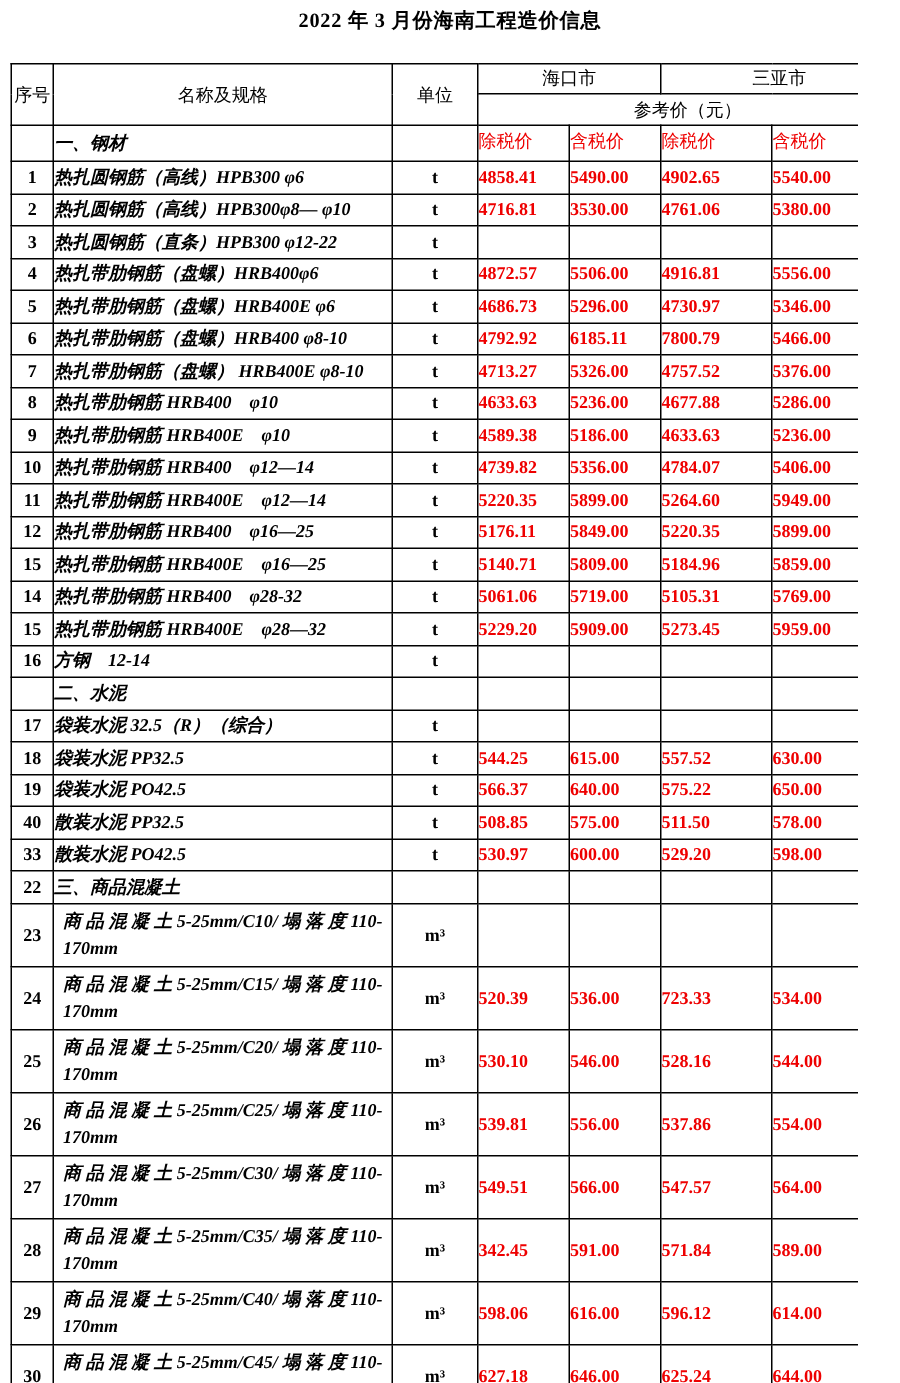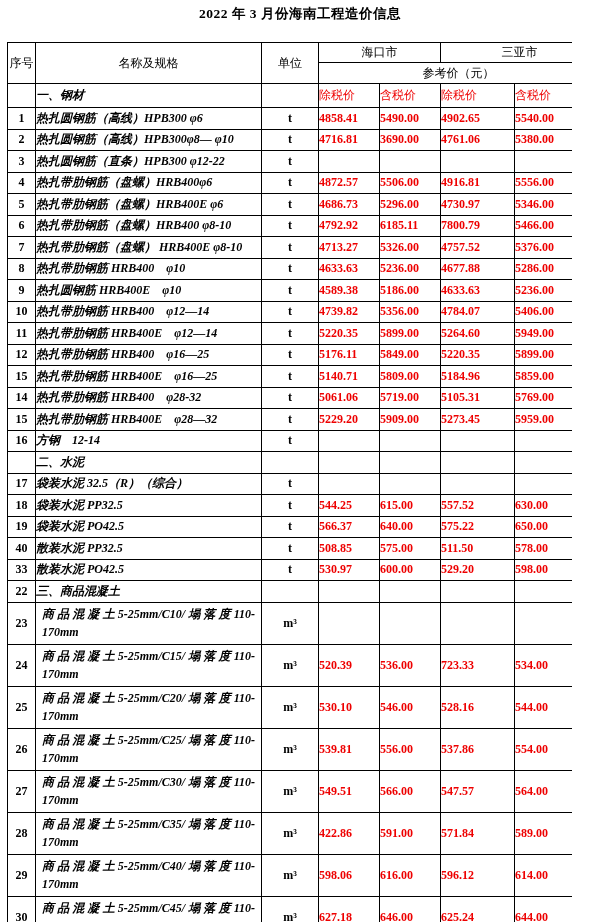--- a/index.html
+++ b/index.html
@@ -30,21 +30,21 @@
   td.no { text-align:center; font-weight:bold; }
   td.name { text-align:left; padding:0 4px 0 5px; font-weight:bold;font-style:italic; }
   td.name.just {
     text-align:justify; text-align-last:left;
     line-height:18px; padding:2px 6px;
     word-break:normal;
   }
   td.unit { text-align:center; font-weight:bold; }
   td.p { color:var(--red,#ee0000); font-weight:bold; text-align:left; padding-left:8px; }
   td.p4 { padding-left:10px; }
-  td.p.lab { font-weight:normal; }
+  td.p.lab { font-weight:normal;font-family:Liberation Mono, monospace; }
 </style>
 </head>
 <body>
 
 <div class="page">
   <div class="title">2022 年 3 月份海南工程造价信息</div>
 
   <table class="price">
     <colgroup>
       <col style="width:28px">
@@ -82,21 +82,21 @@
           <td class="p p1">4858.41</td>
           <td class="p p2">5490.00</td>
           <td class="p p3">4902.65</td>
           <td class="p p4">5540.00</td>
         </tr>
         <tr class="single">
           <td class="no">2</td>
           <td class="name">热扎圆钢筋（高线）HPB300φ8— φ10</td>
           <td class="unit">t</td>
           <td class="p p1">4716.81</td>
-          <td class="p p2">3690.00</td>
+          <td class="p p2">3530.00</td>
           <td class="p p3">4761.06</td>
           <td class="p p4">5380.00</td>
         </tr>
         <tr class="single">
           <td class="no">3</td>
           <td class="name">热扎圆钢筋（直条）HPB300 φ12-22</td>
           <td class="unit">t</td>
           <td class="p p1"></td>
           <td class="p p2"></td>
           <td class="p p3"></td>
@@ -142,21 +142,21 @@
           <td class="no">8</td>
           <td class="name">热扎带肋钢筋 HRB400　φ10</td>
           <td class="unit">t</td>
           <td class="p p1">4633.63</td>
           <td class="p p2">5236.00</td>
           <td class="p p3">4677.88</td>
           <td class="p p4">5286.00</td>
         </tr>
         <tr class="single">
           <td class="no">9</td>
-          <td class="name">热扎圆钢筋 HRB400E　φ10</td>
+          <td class="name">热扎带肋钢筋 HRB400E　φ10</td>
           <td class="unit">t</td>
           <td class="p p1">4589.38</td>
           <td class="p p2">5186.00</td>
           <td class="p p3">4633.63</td>
           <td class="p p4">5236.00</td>
         </tr>
         <tr class="single">
           <td class="no">10</td>
           <td class="name">热扎带肋钢筋 HRB400　φ12—14</td>
           <td class="unit">t</td>
@@ -324,21 +324,21 @@
           <td class="unit">m³</td>
           <td class="p p1">549.51</td>
           <td class="p p2">566.00</td>
           <td class="p p3">547.57</td>
           <td class="p p4">564.00</td>
         </tr>
         <tr class="tall">
           <td class="no">28</td>
           <td class="name just">商 品 混 凝 土 5-25mm/C35/ 塌 落 度 110-170mm</td>
           <td class="unit">m³</td>
-          <td class="p p1">422.86</td>
+          <td class="p p1">342.45</td>
           <td class="p p2">591.00</td>
           <td class="p p3">571.84</td>
           <td class="p p4">589.00</td>
         </tr>
         <tr class="tall">
           <td class="no">29</td>
           <td class="name just">商 品 混 凝 土 5-25mm/C40/ 塌 落 度 110-170mm</td>
           <td class="unit">m³</td>
           <td class="p p1">598.06</td>
           <td class="p p2">616.00</td>

